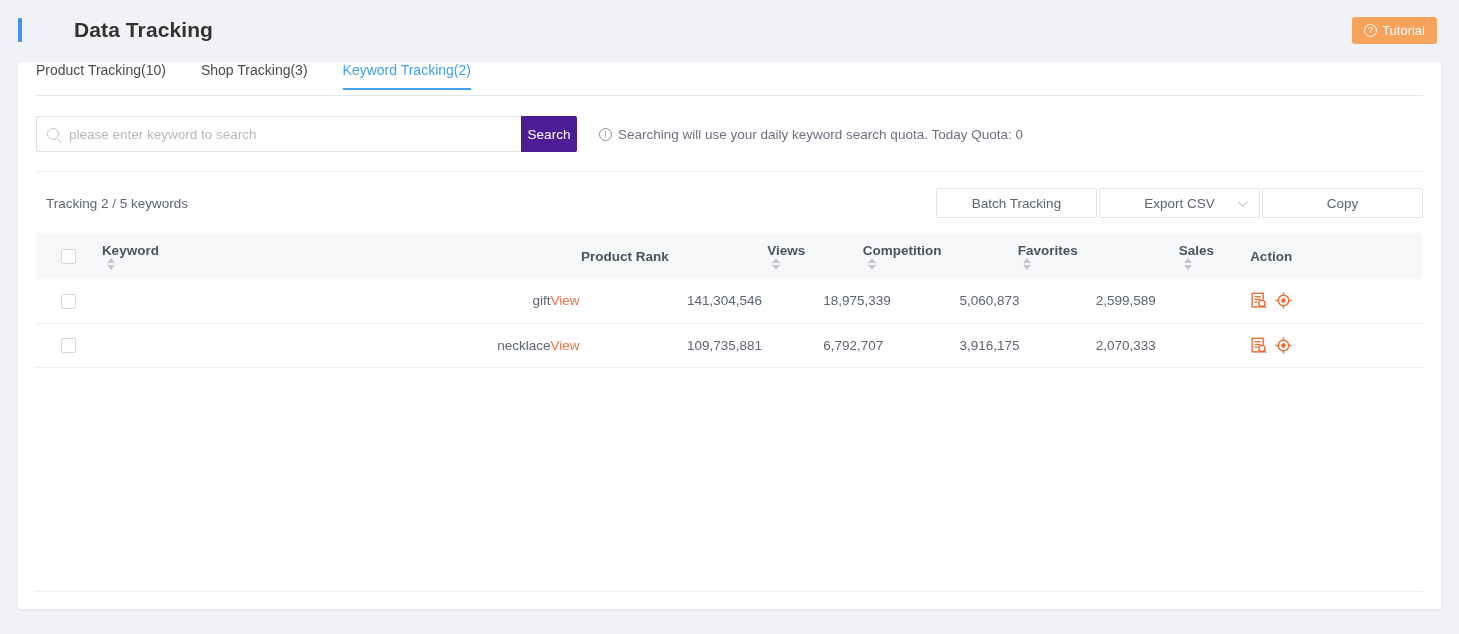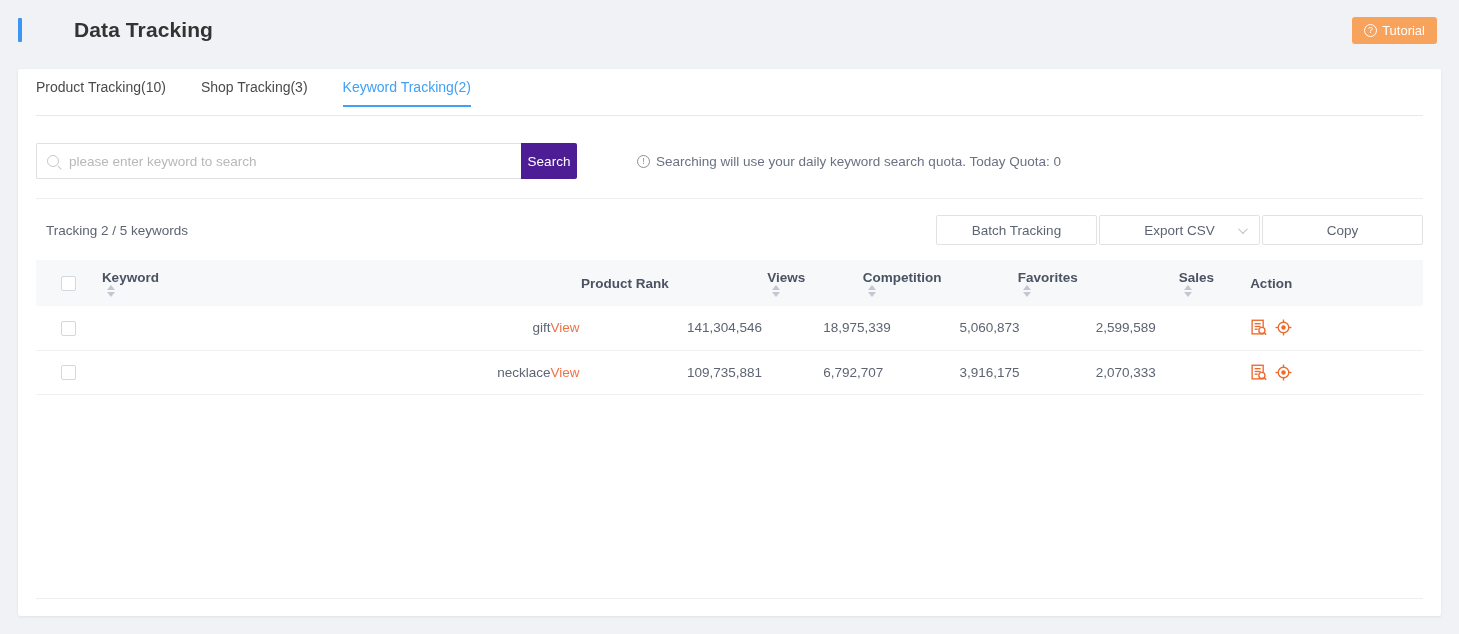--- a/index.html
+++ b/index.html
@@ -69,24 +69,24 @@
     border-radius: 2px;
     height: 547px;
     box-shadow: 0 1px 3px rgba(0,0,0,.07);
     position: relative;
   }
 
   
   .tabs {
     display: flex;
     padding: 0 18px;
-    height: 47px;
-    align-items: center;
+    height: 34px;
+    align-items: flex-start;
     border-bottom: 1px solid #e8e8e8;
-    margin: 9px 18px;
+    margin: 2px 18px;
     padding: 0;
   }
   .tab {
     font-size: 14px;
     color: #4a4a4a;
     padding: 0 0 11px 0;
     margin-right: 35px;
     cursor: pointer;
     position: relative;
   }
@@ -101,21 +101,20 @@
 
   
   .search-row {
     display: flex;
     align-items: center;
     padding: 18px 18px 0 18px;
     margin: 0 18px;
     padding: 18px 0 0 0;
     border-bottom: 1px solid #eeeeee;
     padding-bottom: 19px;
-    gap: 38px;
   }
   .search-box {
     display: flex;
     width: 541px;
     height: 36px;
   }
   .search-input-wrap {
     flex: 1;
     border: 1px solid #e0e0e0;
     border-right: none;

